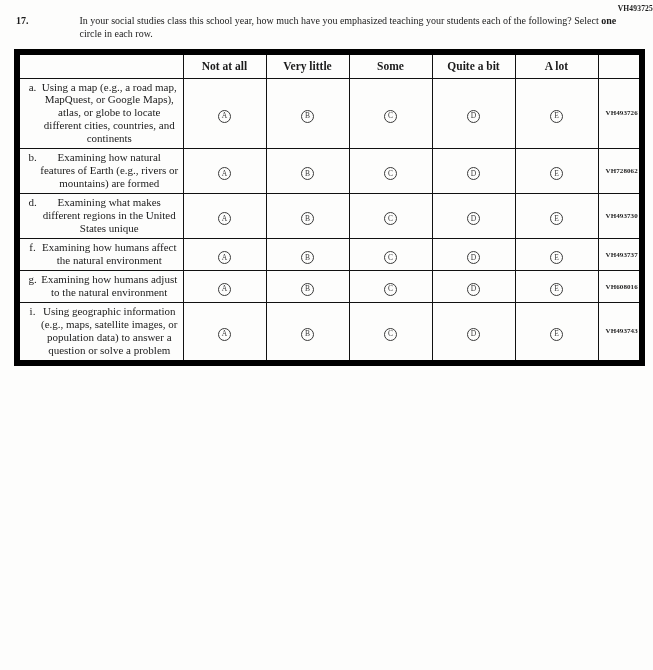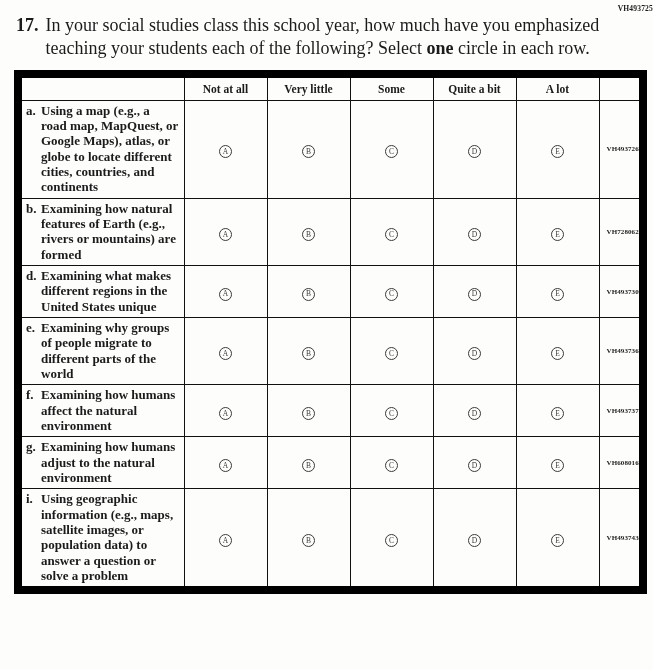--- a/index.html
+++ b/index.html
@@ -17,57 +17,57 @@
   .top-code {
     position: absolute;
     top: 4px;
     right: 0;
     font-size: 7.5px;
     font-weight: bold;
     letter-spacing: 0.2px;
   }
   .question {
     margin: 14px 18px 9px 16px;
-    font-size: 18px;
+    font-size: 10px;
     line-height: 1.3;
     display: flex;
+    gap: 44px;
   }
   .qnum {
     font-weight: bold;
     flex: 0 0 auto;
     margin-right: 7px;
   }
   .qtext { flex: 1 1 auto; }
   table.survey-table {
     border-collapse: collapse;
     margin-left: 14px;
     width: 625px;
     table-layout: fixed;
-    border: 8px solid #000000;
+    border: 6px solid #000000;
   }
   .survey-table th, .survey-table td {
     border: 1px solid #111;
   }
   thead th {
     font-size: 11.5px;
     font-weight: bold;
     padding: 5px 2px;
     text-align: center;
     height: 26px;
   }
   th.stub-h { width: 166px; }
   th.opt-h  { width: 83px; }
   th.code-h { width: 44px; }
   td.stub {
-    font-size: 13px;
+    font-size: 11px;
     line-height: 1.18;
     padding: 2px 3px 3px 4px;
     vertical-align: top;
-    text-align: left;
-    font-weight: bold;
+    text-align: center;
   }
   .rletter {
     display: inline-block;
     width: 15px;
     vertical-align: top;
   }
   .rtext {
     display: inline-block;
     width: calc(100% - 17px);
     vertical-align: top;
@@ -145,29 +145,20 @@
         <tr>
           <td class="stub"><span class="rletter">d.</span><span class="rtext">Examining what makes different regions in the United States unique</span></td>
           <td class="opt"><span class="circle">A</span></td>
           <td class="opt"><span class="circle">B</span></td>
           <td class="opt"><span class="circle">C</span></td>
           <td class="opt"><span class="circle">D</span></td>
           <td class="opt"><span class="circle">E</span></td>
           <td class="codecol">VH493730</td>
         </tr>
         <tr>
-          <td class="stub"><span class="rletter">e.</span><span class="rtext">Examining why groups of people migrate to different parts of the world</span></td>
-          <td class="opt"><span class="circle">A</span></td>
-          <td class="opt"><span class="circle">B</span></td>
-          <td class="opt"><span class="circle">C</span></td>
-          <td class="opt"><span class="circle">D</span></td>
-          <td class="opt"><span class="circle">E</span></td>
-          <td class="codecol">VH493736</td>
-        </tr>
-        <tr>
           <td class="stub"><span class="rletter">f.</span><span class="rtext">Examining how humans affect the natural environment</span></td>
           <td class="opt"><span class="circle">A</span></td>
           <td class="opt"><span class="circle">B</span></td>
           <td class="opt"><span class="circle">C</span></td>
           <td class="opt"><span class="circle">D</span></td>
           <td class="opt"><span class="circle">E</span></td>
           <td class="codecol">VH493737</td>
         </tr>
         <tr>
           <td class="stub"><span class="rletter">g.</span><span class="rtext">Examining how humans adjust to the natural environment</span></td>

